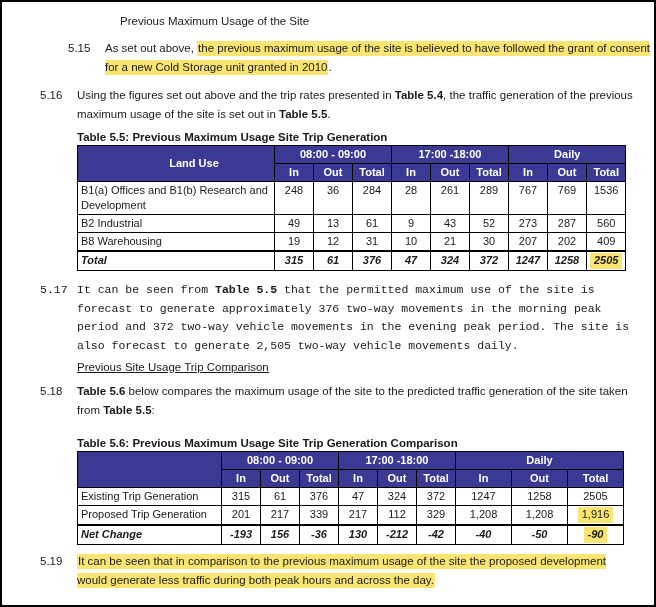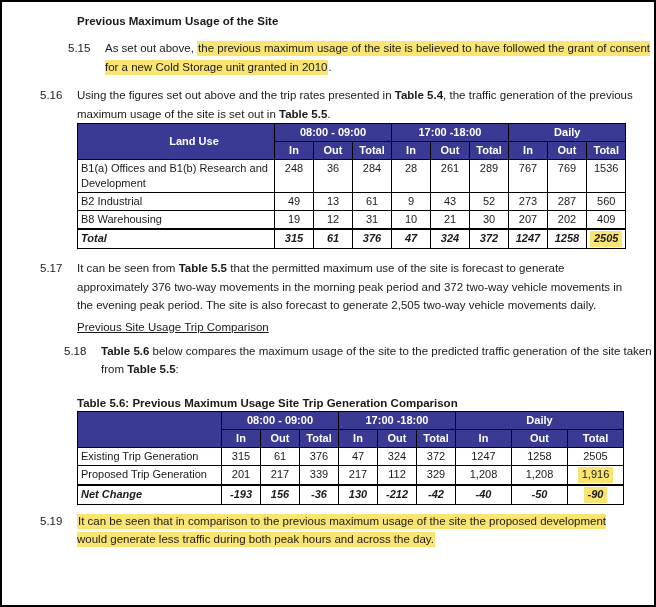--- a/index.html
+++ b/index.html
@@ -11,22 +11,22 @@
   body{background:#fff;font-family:"Liberation Sans","DejaVu Sans",sans-serif;}
   .page{
     width:656px;height:607px;
     border:2px solid #000;
     background:#fff;
     color:var(--ink);
     overflow:hidden;
     padding-top:13px;
   }
   .heading{
-    font-size:11.5px;font-weight:bold;
-    margin:0 0 12px 75px;
+    font-size:11.5px;font-weight:normal;
+    margin:0 0 12px 118px;
   }
   .subheading{
     font-size:11.5px;
     text-decoration:underline;
     margin:6px 0 0 75px;
   }
   .para{
     display:flex;
     margin-top:10px;
     font-size:11.5px;
@@ -35,22 +35,22 @@
   .para .pnum{
     margin-left:38px;
     width:37px;
     flex:0 0 37px;
   }
   .para .ptext{
     width:556px;
     flex:0 0 556px;
   }
   .para.first{margin-top:0;padding-left:28px;}
-  .p517{}
-  .p518{margin-top:9px;margin-left:24px;}
+  .p517{font-family:Liberation Mono, monospace;}
+  .p518{margin-top:9px;}
   .p519{margin-top:7px;}
   .b{font-weight:bold;}
   .hl{background:var(--hl);padding:1px 1px 2px 1px;}
   .tbl-title{
     font-size:11.5px;font-weight:bold;
     margin:8px 0 2px 75px;
   }
   .tbl-title.second{margin-top:18px;}
   table.data{
     border-collapse:collapse;
@@ -90,20 +90,21 @@
   <div class="para first">
     <div class="pnum">5.15</div>
     <div class="ptext"><span>As set out above, </span><span class="hl">the previous maximum usage of the site is believed to have followed the grant of consent for a new Cold Storage unit granted in 2010</span><span>.</span></div>
   </div>
 
   <div class="para">
     <div class="pnum">5.16</div>
     <div class="ptext"><span>Using the figures set out above and the trip rates presented in </span><span class="b">Table 5.4</span><span>, the traffic generation of the previous maximum usage of the site is set out in </span><span class="b">Table 5.5</span><span>.</span></div>
   </div>
 
+  <div class="tbl-title">Table 5.5: Previous Maximum Usage Site Trip Generation</div>
   <table class="data">
       <colgroup>
         <col style="width: 197px;">
         <col style="width: 39px;">
         <col style="width: 39px;">
         <col style="width: 39px;">
         <col style="width: 39px;">
         <col style="width: 39px;">
         <col style="width: 39px;">
         <col style="width: 39px;">

